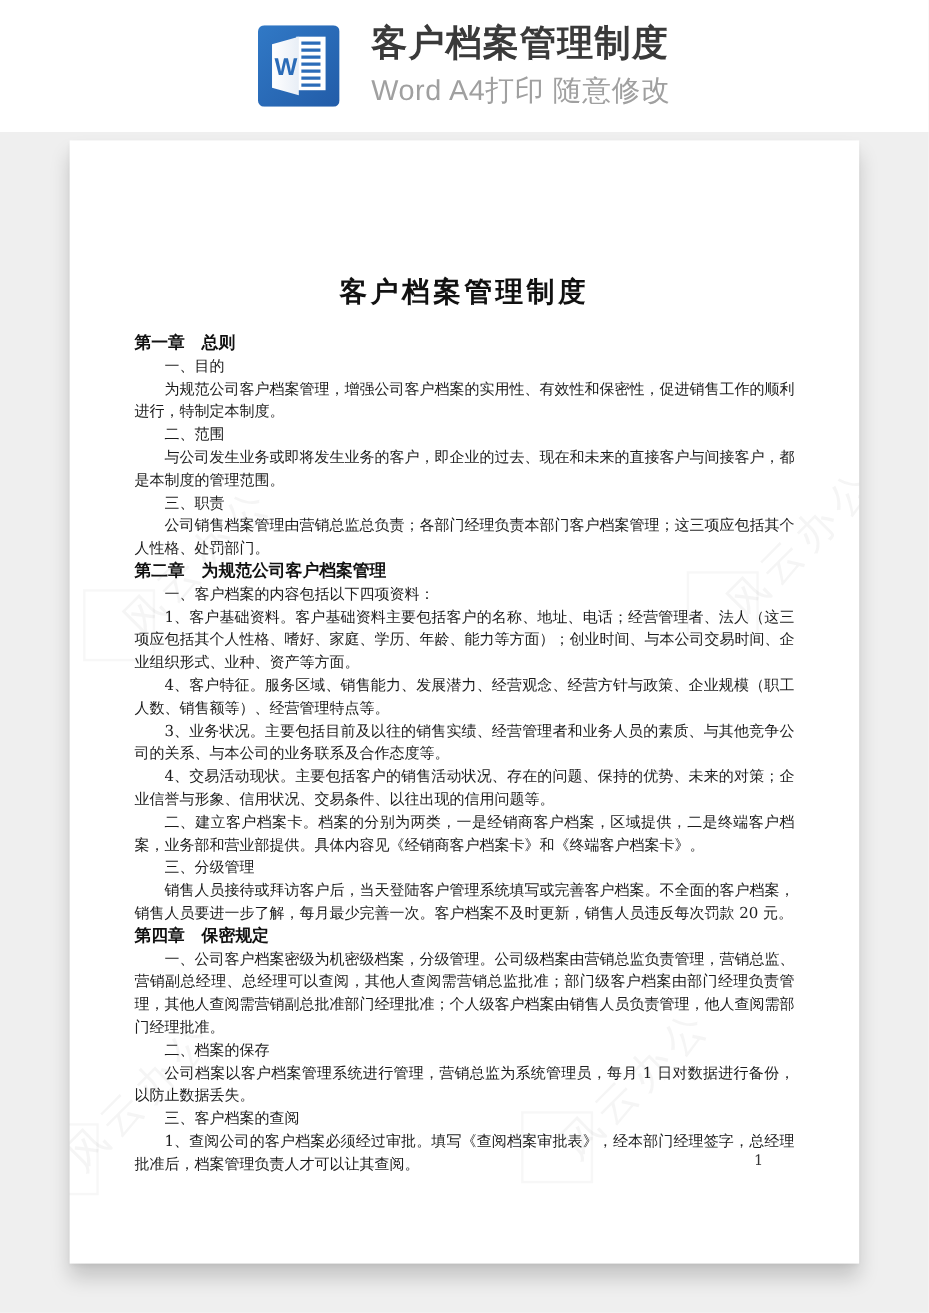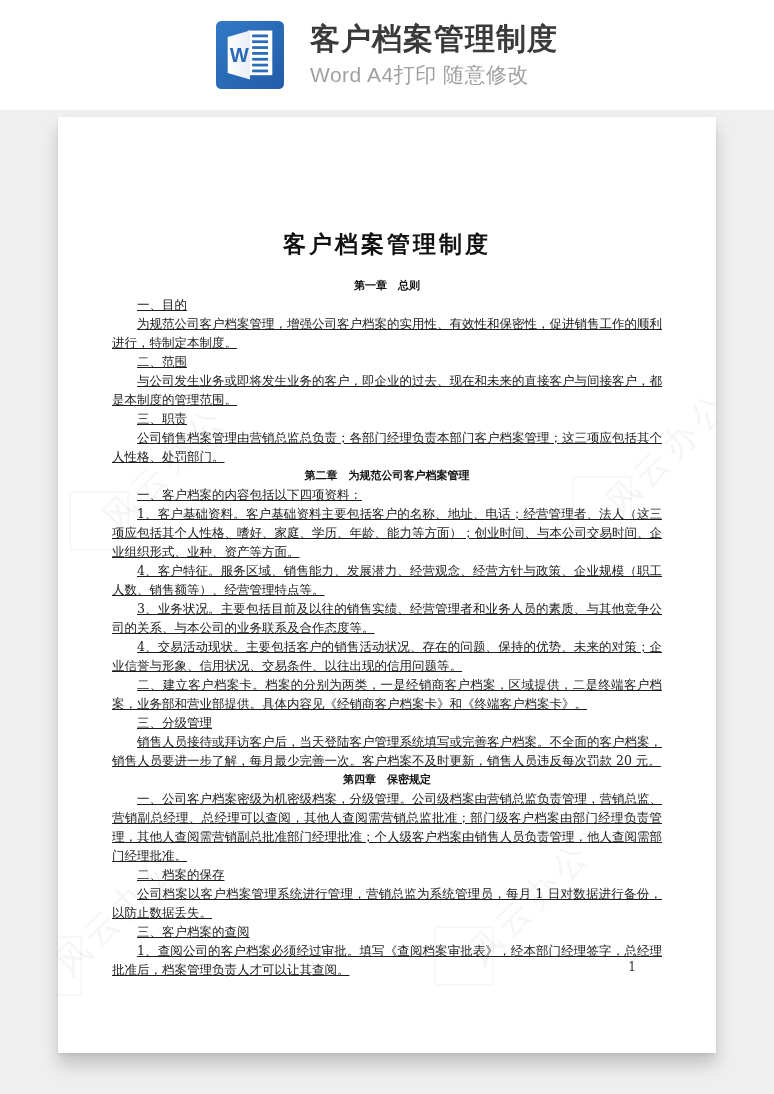--- a/index.html
+++ b/index.html
@@ -22,21 +22,21 @@
   .word-icon svg { width: 68px; height: 68px; display: block; }
   .header-text { display: flex; flex-direction: column; }
   .header-title {
     font-size: 30px;
     font-weight: bold;
     color: #3a3a3a;
     letter-spacing: 1px;
     line-height: 34px;
   }
   .header-subtitle {
-    font-size: 21px;
+    font-size: 24px;
     color: #a0a0a0;
     margin-top: 5px;
     letter-spacing: 0.5px;
   }
   
   .doc-page {
     position: relative;
     width: 658px; height: 936px;
     box-sizing: border-box;
     margin: 7px auto 0;
@@ -55,27 +55,27 @@
     margin: 0 0 17px;
     line-height: 30px;
   }
   .doc-body {
     font-family: "DejaVu Serif", serif;
     font-size: 12.5px;
     line-height: 19px;
     color: #1c1c1c;
     text-align: justify;
   }
-  .doc-body p { margin: 0; text-indent: 2em; text-decoration: underline; }
+  .doc-body p { margin: 0; text-indent: 2em; }
   .doc-body .chapter {
     font-family: "Liberation Sans", sans-serif;
-    font-size: 11px;
+    font-size: 14px;
     font-weight: bold;
     color: #111111;
-    text-align: center;
+    text-align: left;
     text-indent: 0;
     margin: 0;
     line-height: 19px;
   }
   .page-number {
     position: absolute;
     top: 843px; right: 80px;
     font-family: "DejaVu Serif", serif;
     font-size: 12px;
     color: #333333;

